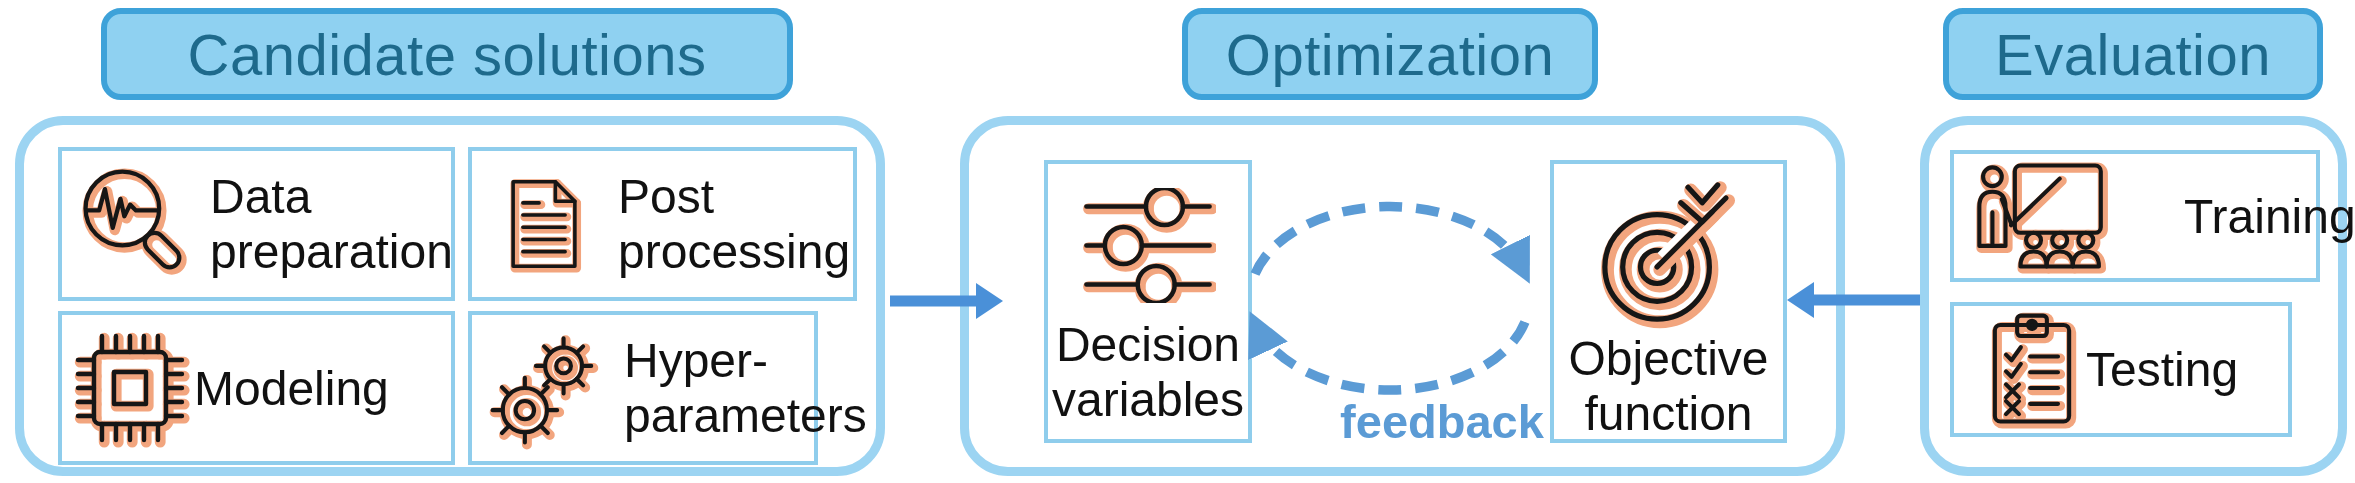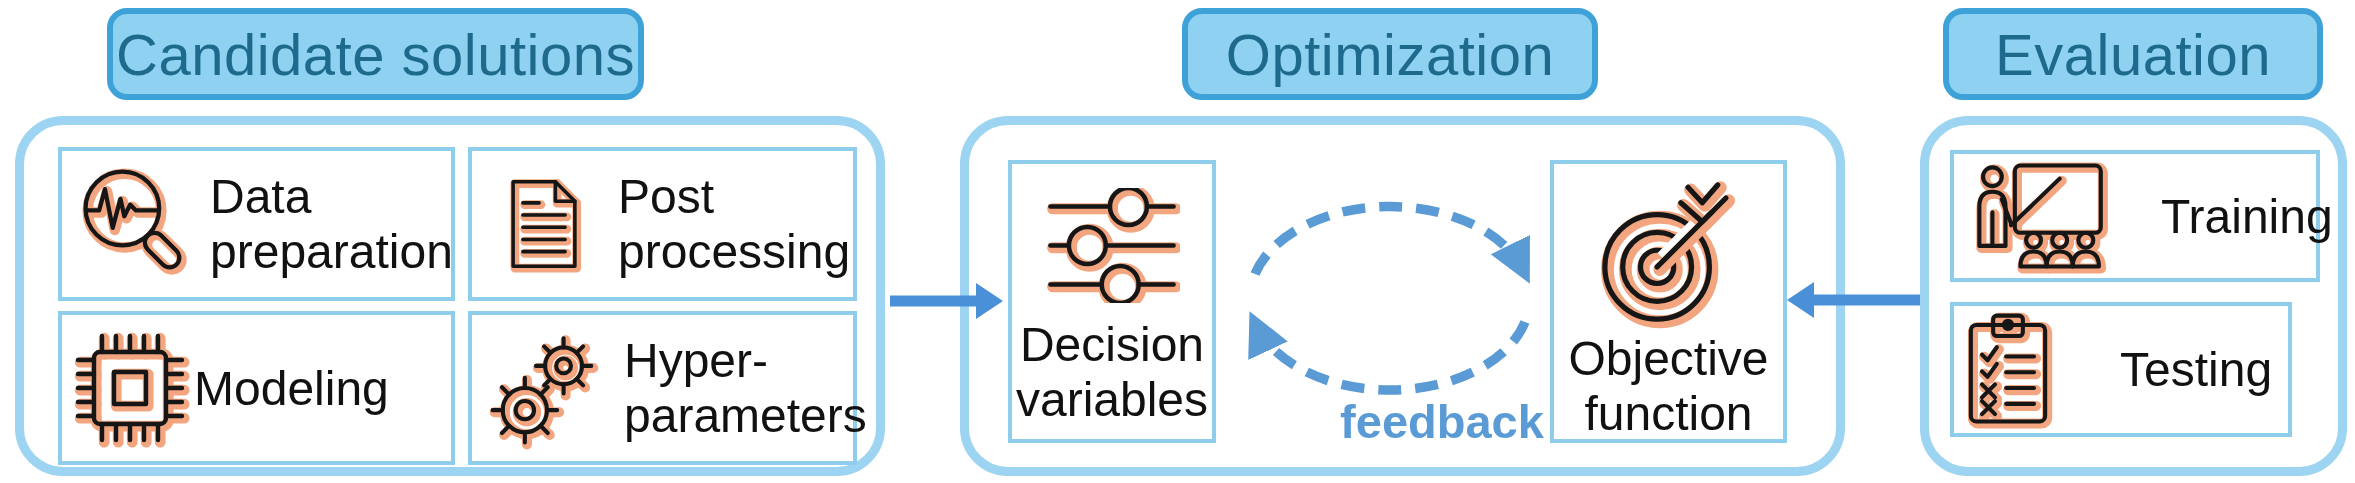--- a/index.html
+++ b/index.html
@@ -115,21 +115,21 @@
       <path d="M27 25 H42 M27 33.5 H42 M27 42 H42 M27 50.5 H42"></path>
     </g>
     <marker id="mArr" viewBox="0 0 10 10" refX="6.5" refY="5" markerWidth="4.6" markerHeight="4.6" orient="auto-start-reverse">
       <path d="M0 0 L10 5 L0 10 Z" fill="#5B9BD5" stroke="none"></path>
     </marker>
   </defs>
 </svg>
 
 <div id="canvas">
 
-  <div class="hdr" style="left:107px;width:537px">
+  <div class="hdr" style="left:101px;width:692px">
     <span>Candidate solutions</span>
   </div>
   <div class="hdr" style="left:1182px;width:416px">
     <span>Optimization</span>
   </div>
   <div class="hdr" style="left:1943px;width:380px">
     <span>Evaluation</span>
   </div>
 
   <div class="wrap" style="left:15px;width:870px"></div>
@@ -159,31 +159,31 @@
   <div class="item" style="left:58px;top:311px;width:397px;height:154px;padding-left:4px;gap:0">
     <span class="iconslot" style="width:128px">
       <svg viewBox="0 0 64 64" width="130" height="130">
         <use href="#p-chip" class="glow"></use>
           <use href="#p-chip" class="ink"></use>
       </svg>
     </span>
     <span class="lbl"><span>Modeling</span></span>
   </div>
 
-  <div class="item" style="left:468px;top:311px;width:389px;height:154px;padding-left:16px;gap:18px">
+  <div class="item" style="left:468px;top:311px;width:350px;height:154px;padding-left:16px;gap:18px">
     <span class="iconslot" style="width:118px">
       <svg viewBox="0 0 64 64" width="126" height="126">
         <use href="#p-gears" class="glow"></use>
           <use href="#p-gears" class="ink"></use>
       </svg>
     </span>
     <span class="lbl"><span>Hyper-</span><br><span>parameters</span></span>
   </div>
 
-  <div class="item col" style="left:1008px;top:160px;width:208px;height:283px;padding:24px 6px 12px 6px">
+  <div class="item col" style="left:1044px;top:160px;width:208px;height:283px;padding:24px 6px 12px 6px">
     <span class="iconslot">
       <svg viewBox="0 0 66 56" width="136" height="115">
         <use href="#p-sliders" class="glow"></use>
           <use href="#p-sliders" class="ink"></use>
       </svg>
     </span>
     <span class="lbl"><span>Decision</span><br><span>variables</span></span>
   </div>
 
   <div class="item col" style="left:1550px;top:160px;width:237px;height:283px;padding:15px 6px 12px 6px">
@@ -192,31 +192,31 @@
         <use href="#p-target-rings" class="glow"></use>
           <use href="#p-target-rings" class="ink"></use>
         <path d="M30 34 L47 17" stroke="#ffffff" stroke-width="8" fill="none"></path>
         <use href="#p-target-dart" class="glow"></use>
           <use href="#p-target-dart" class="ink"></use>
       </svg>
     </span>
     <span class="lbl"><span>Objective</span><br><span>function</span></span>
   </div>
 
-  <div class="item" style="left:1950px;top:150px;width:370px;height:132px;padding-left:16px;gap:49px">
+  <div class="item" style="left:1950px;top:150px;width:370px;height:132px;padding-left:16px;gap:72px">
     <span class="iconslot" style="width:142px">
       <svg viewBox="0 0 76 64" width="142" height="120">
         <use href="#p-presenter" class="glow"></use>
           <use href="#p-presenter" class="ink"></use>
       </svg>
     </span>
     <span class="lbl"><span>Training</span></span>
   </div>
 
-  <div class="item" style="left:1950px;top:302px;width:342px;height:135px;gap:58px">
+  <div class="item" style="left:1950px;top:302px;width:342px;height:135px;padding-left:24px;">
     <span class="iconslot" style="width:108px">
       <svg viewBox="0 0 56 64" width="104" height="119">
         <use href="#p-clipboard" class="glow"></use>
           <use href="#p-clipboard" class="ink"></use>
       </svg>
     </span>
     <span class="lbl"><span>Testing</span></span>
   </div>
 
   <div class="cycle-label" style="left:1282px;top:394px">feedback</div>

